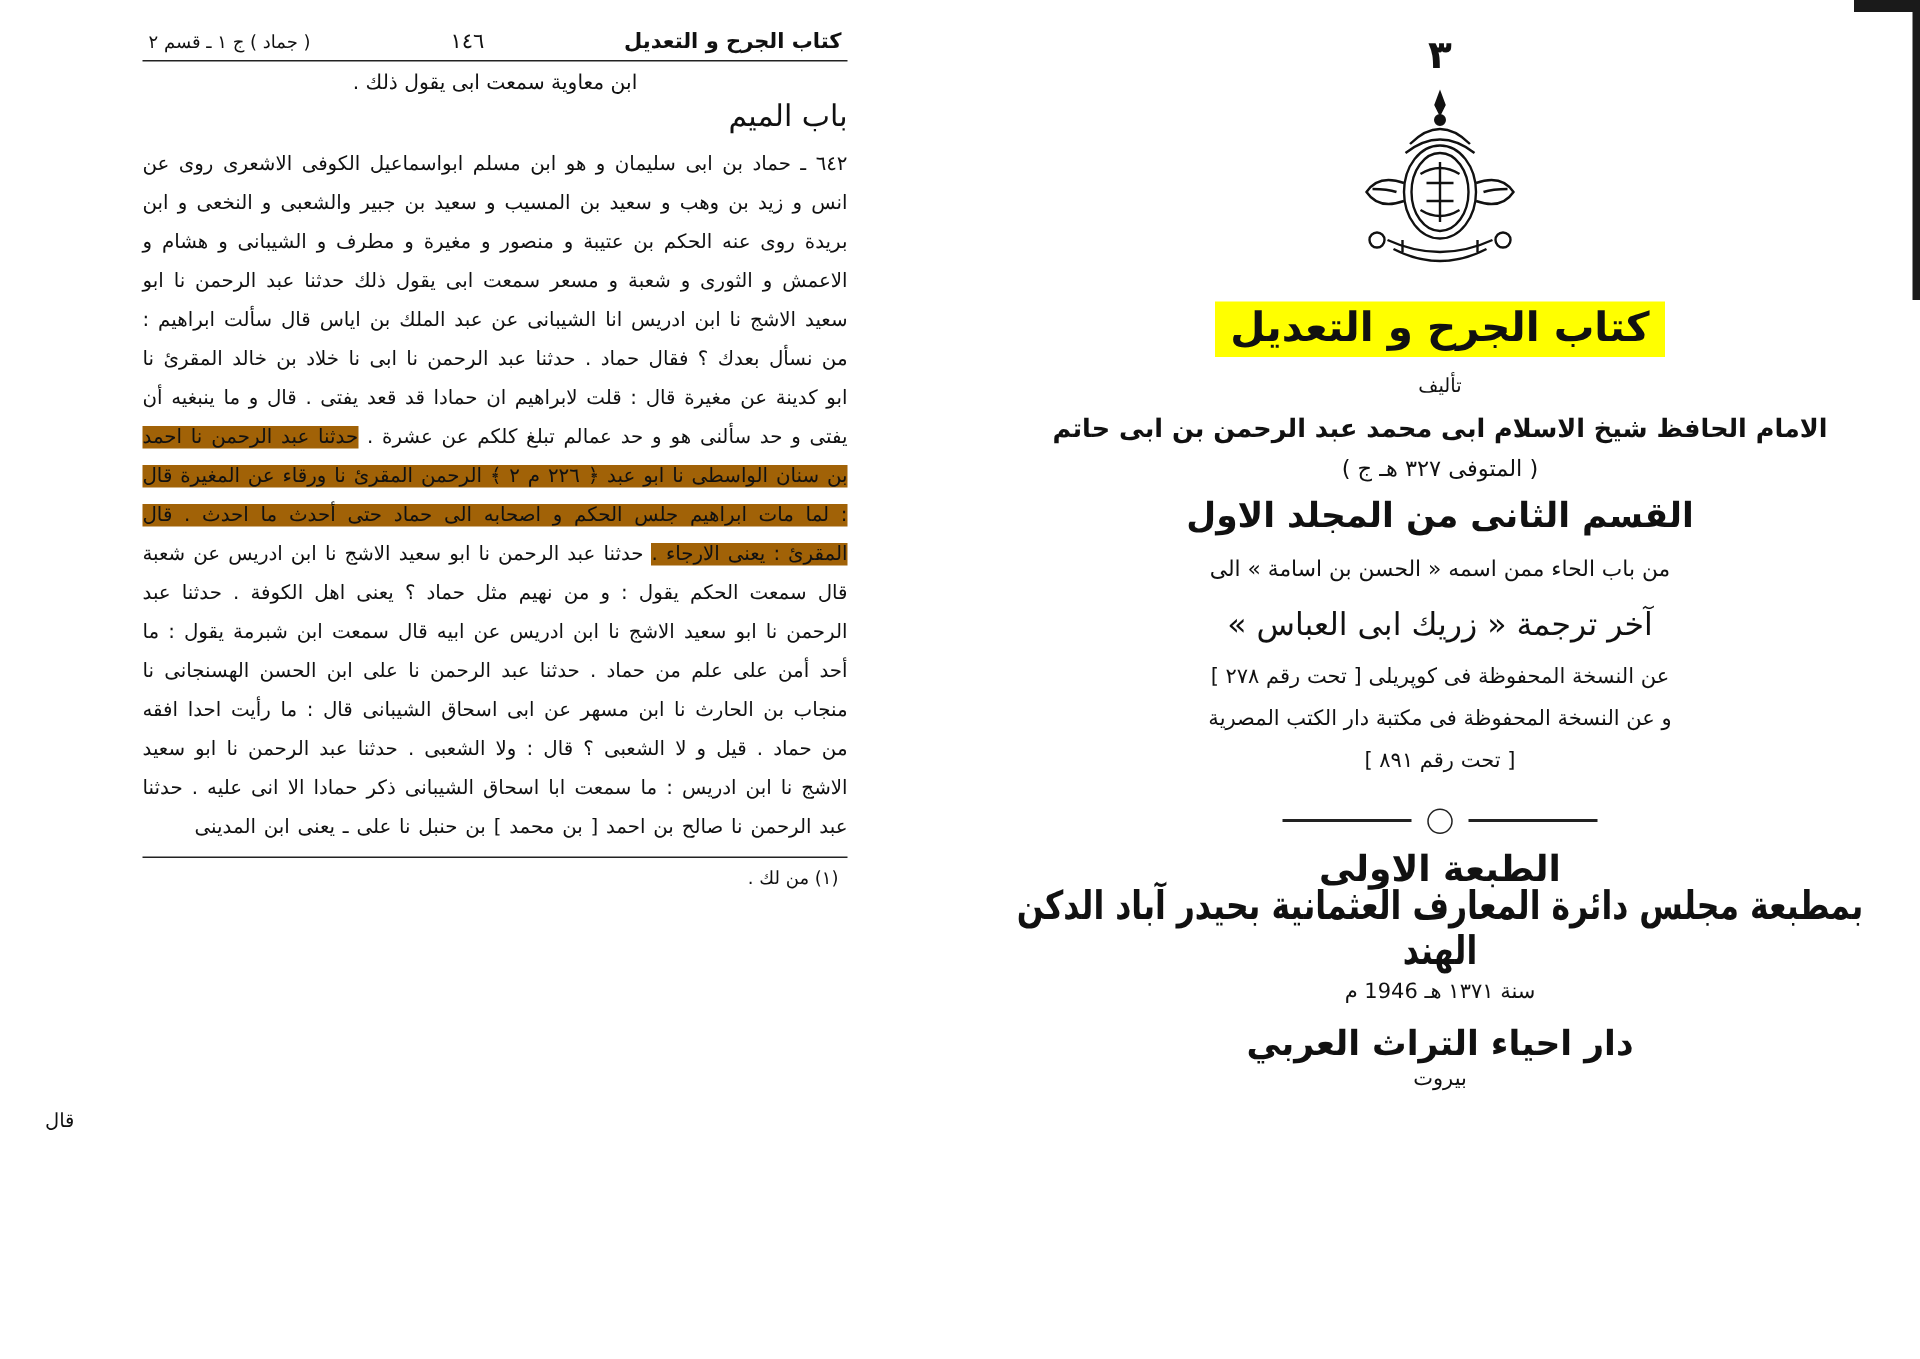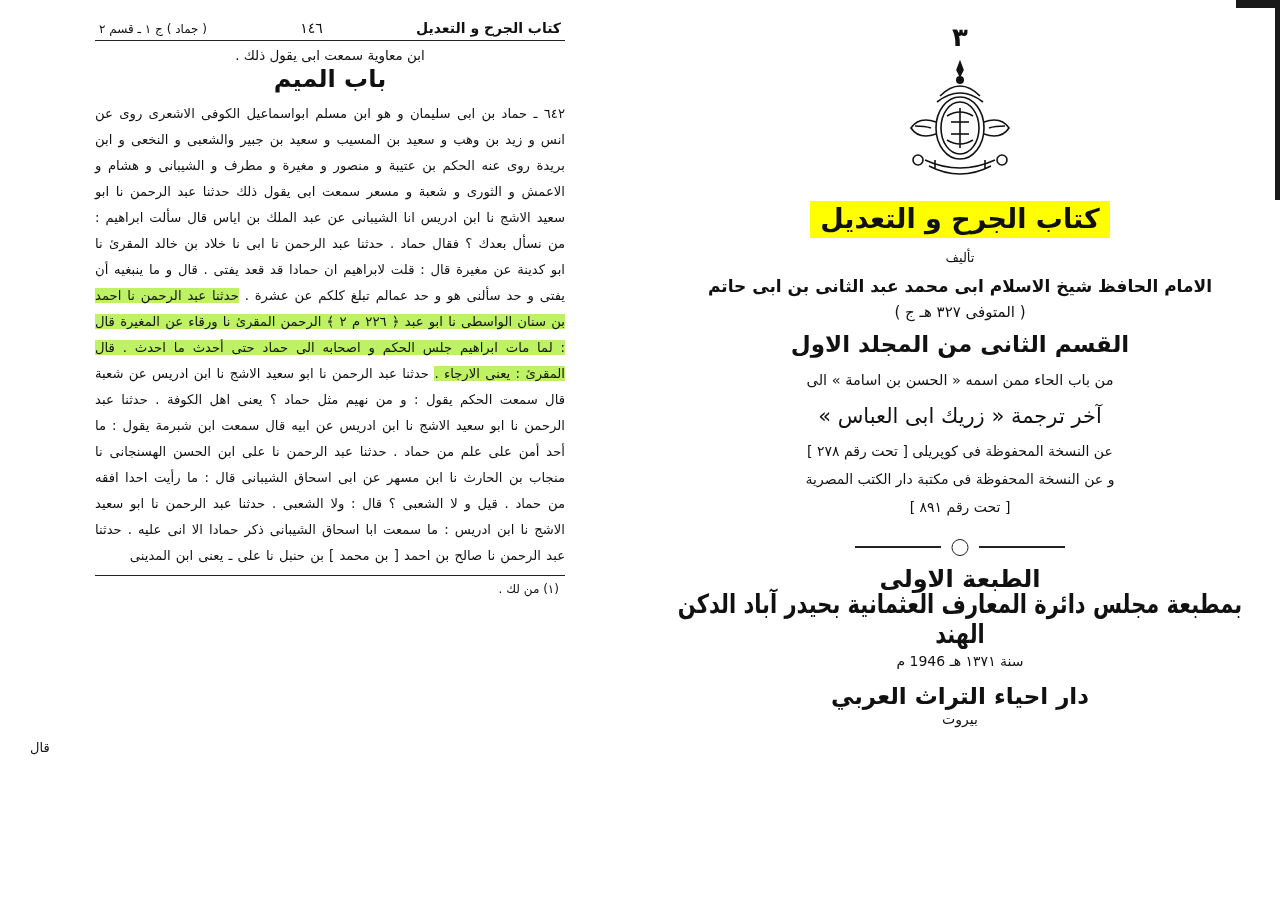--- a/index.html
+++ b/index.html
@@ -65,35 +65,34 @@
   .running-head .rh-page { font-size: 14px; letter-spacing: 1px; }
   .running-head .rh-vol { font-size: 12px; }
 
   .catchline {
     font-size: 13.5px;
     text-align: center;
     margin: 4px 0 2px 0;
     letter-spacing: 0.2px;
   }
   .chapter-title {
-    font-size: 24px;
-    font-weight: bold;
-    text-align: center;
+    font-size: 20px;
+    font-weight: normal;
     margin: 2px 0 8px 0;
   }
   .para {
     font-size: 13.2px;
     line-height: 26px;
     margin: 0;
     text-align: justify;
     text-justify: inter-word;
     word-spacing: 1px;
   }
   .para .hl {
-    background: #bef264;
+    background: #a16207;
     box-decoration-break: clone;
     -webkit-box-decoration-break: clone;
   }
   .rule-bottom {
     border-top: 1.5px solid #222;
     margin-top: 6px;
     padding-top: 3px;
   }
   .footnote {
     font-size: 12px;
@@ -259,21 +258,21 @@
           <circle cx="33" cy="104" r="5"></circle>
           <circle cx="117" cy="104" r="5"></circle>
         </g>
       </svg>
     </div>
 
     <div><span class="tp-title">كتاب الجرح و التعديل</span></div>
 
     <div class="tp-byline-label">تأليف</div>
 
-    <p class="tp-author1">الامام الحافظ شيخ الاسلام ابى محمد عبد الثانى بن ابى حاتم</p>
+    <p class="tp-author1">الامام الحافظ شيخ الاسلام ابى محمد عبد الرحمن بن ابى حاتم</p>
     <p class="tp-death">( المتوفى ٣٢٧ هـ ج )</p>
 
     <p class="tp-part">القسم الثانى من المجلد الاول</p>
 
     <p class="tp-line">من باب الحاء ممن اسمه « الحسن بن اسامة » الى</p>
     <p class="tp-line-lg">آخر ترجمة « زريك ابى العباس »</p>
 
     <p class="tp-bracket">عن النسخة المحفوظة فى كوپريلى [ تحت رقم ٢٧٨ ]</p>
     <p class="tp-bracket">و عن النسخة المحفوظة فى مكتبة دار الكتب المصرية</p>
     <p class="tp-bracket">[ تحت رقم ٨٩١ ]</p>

